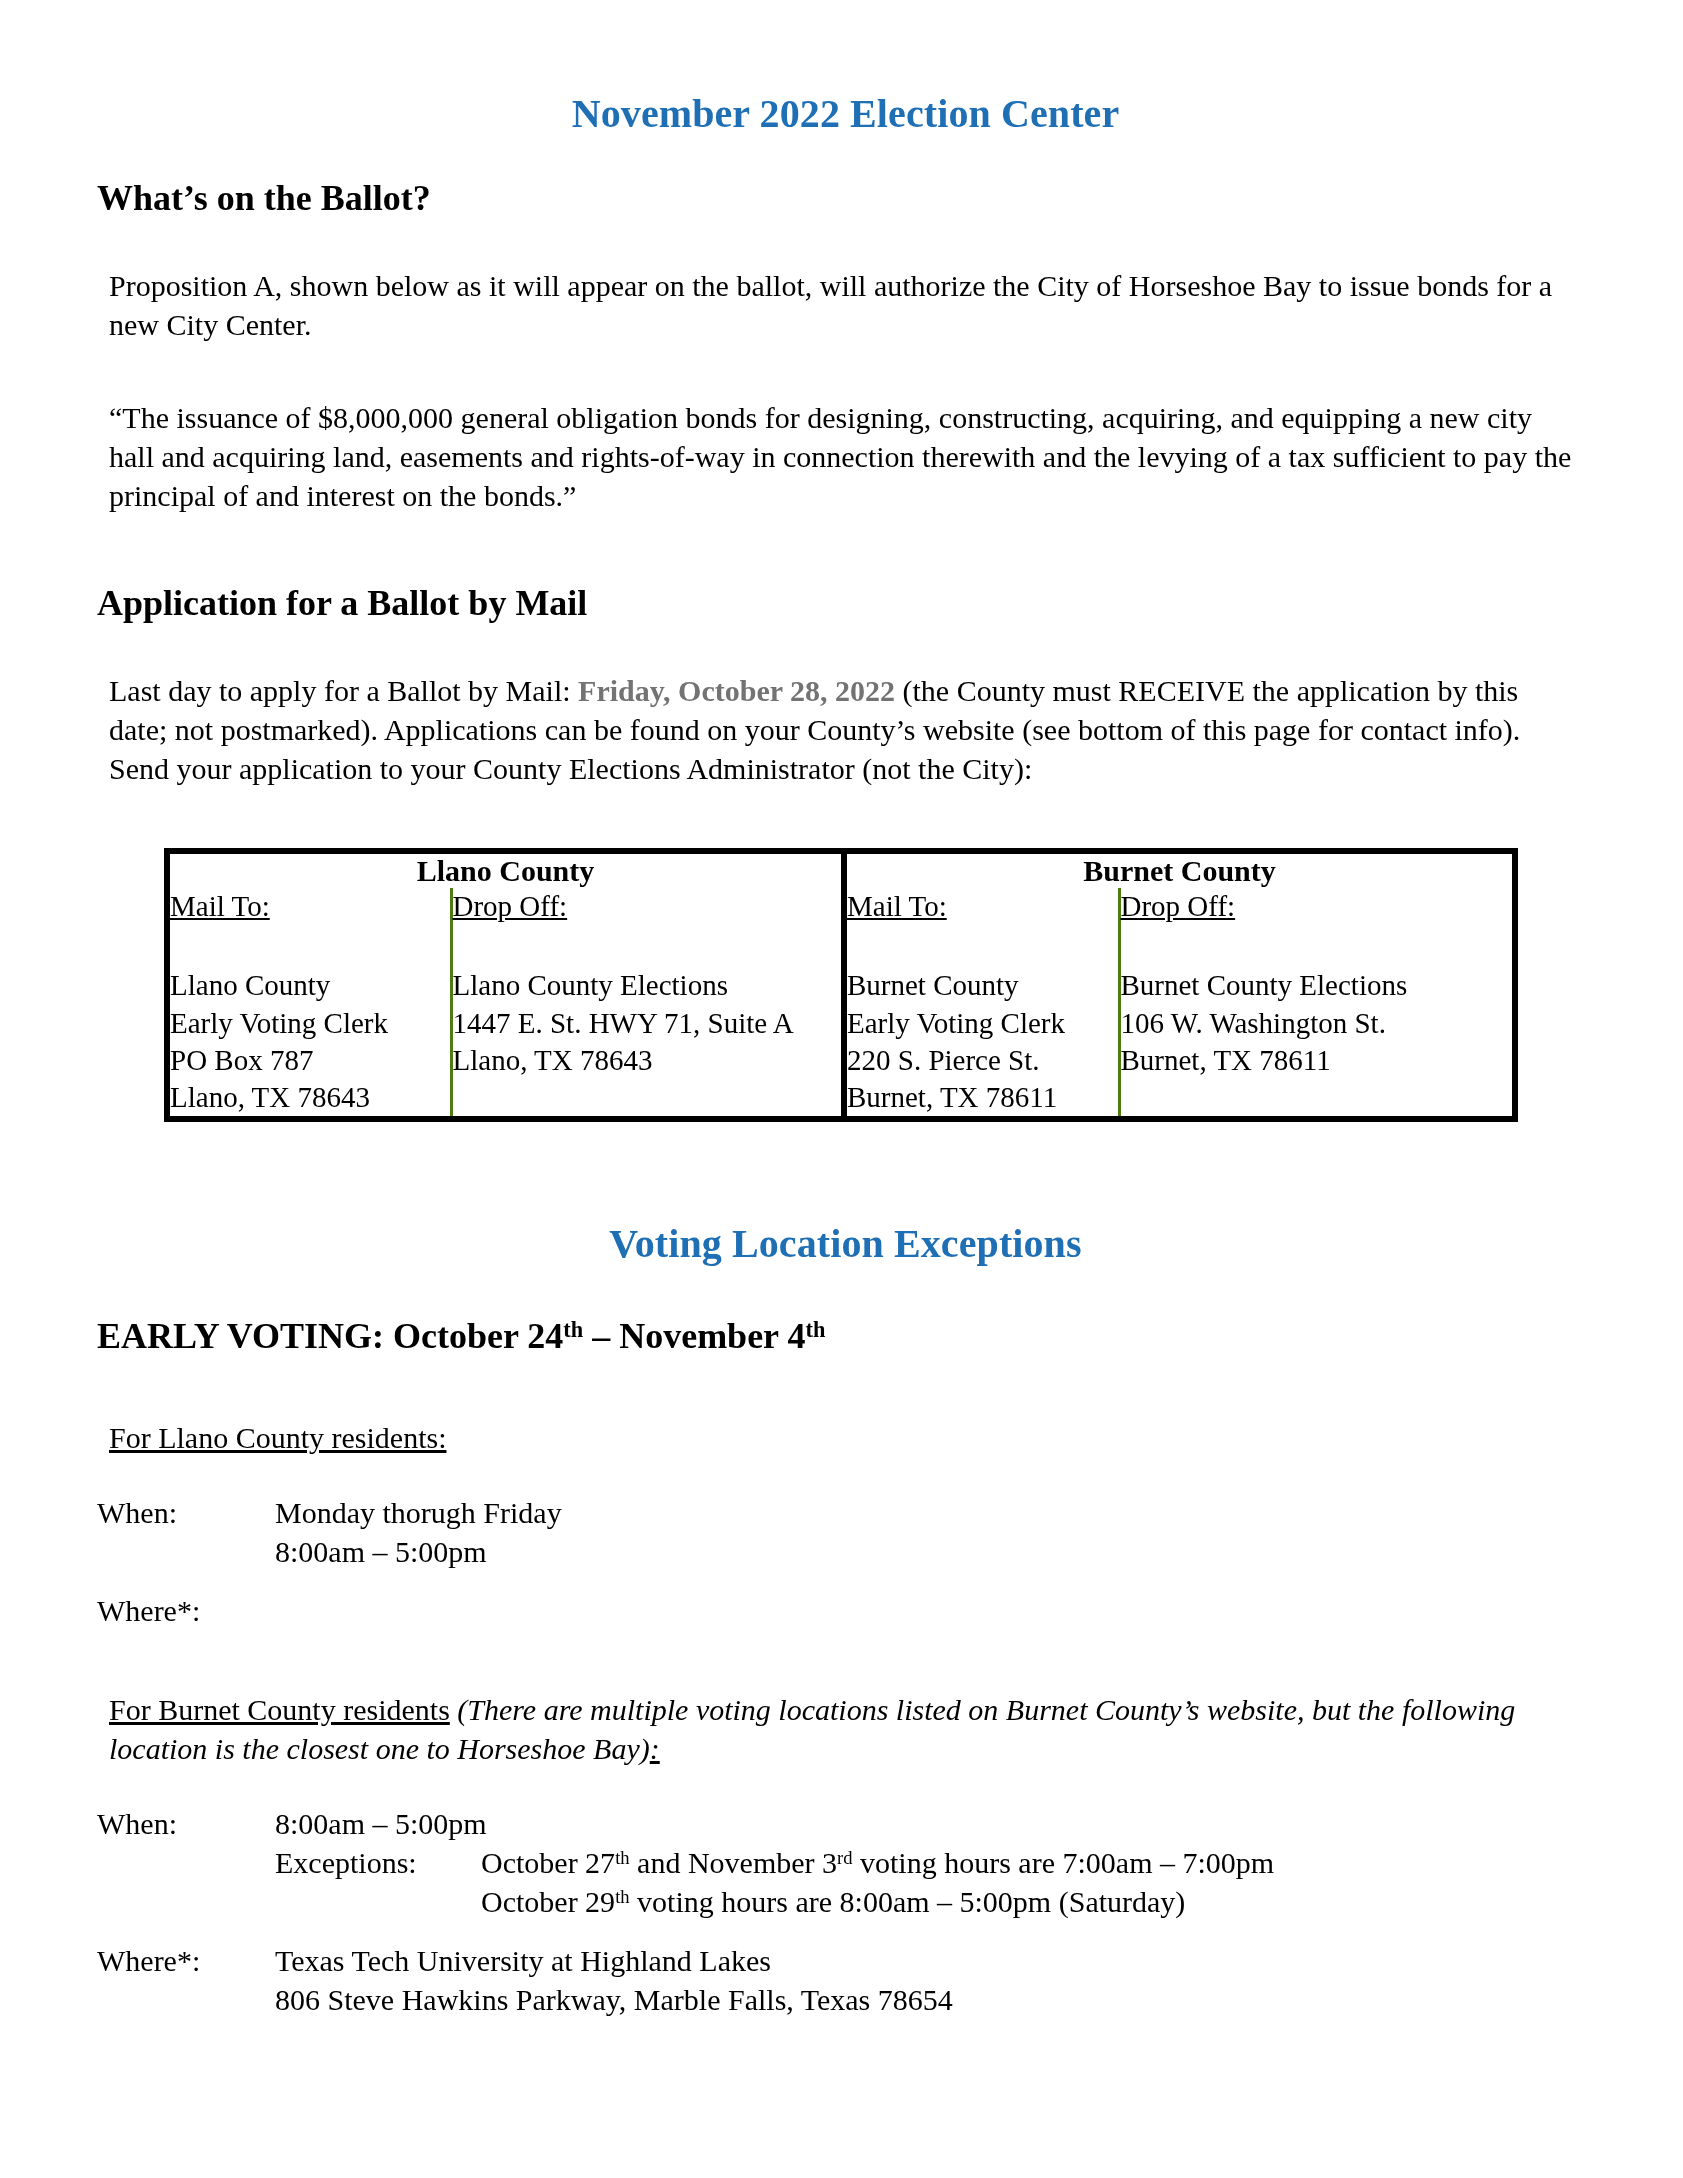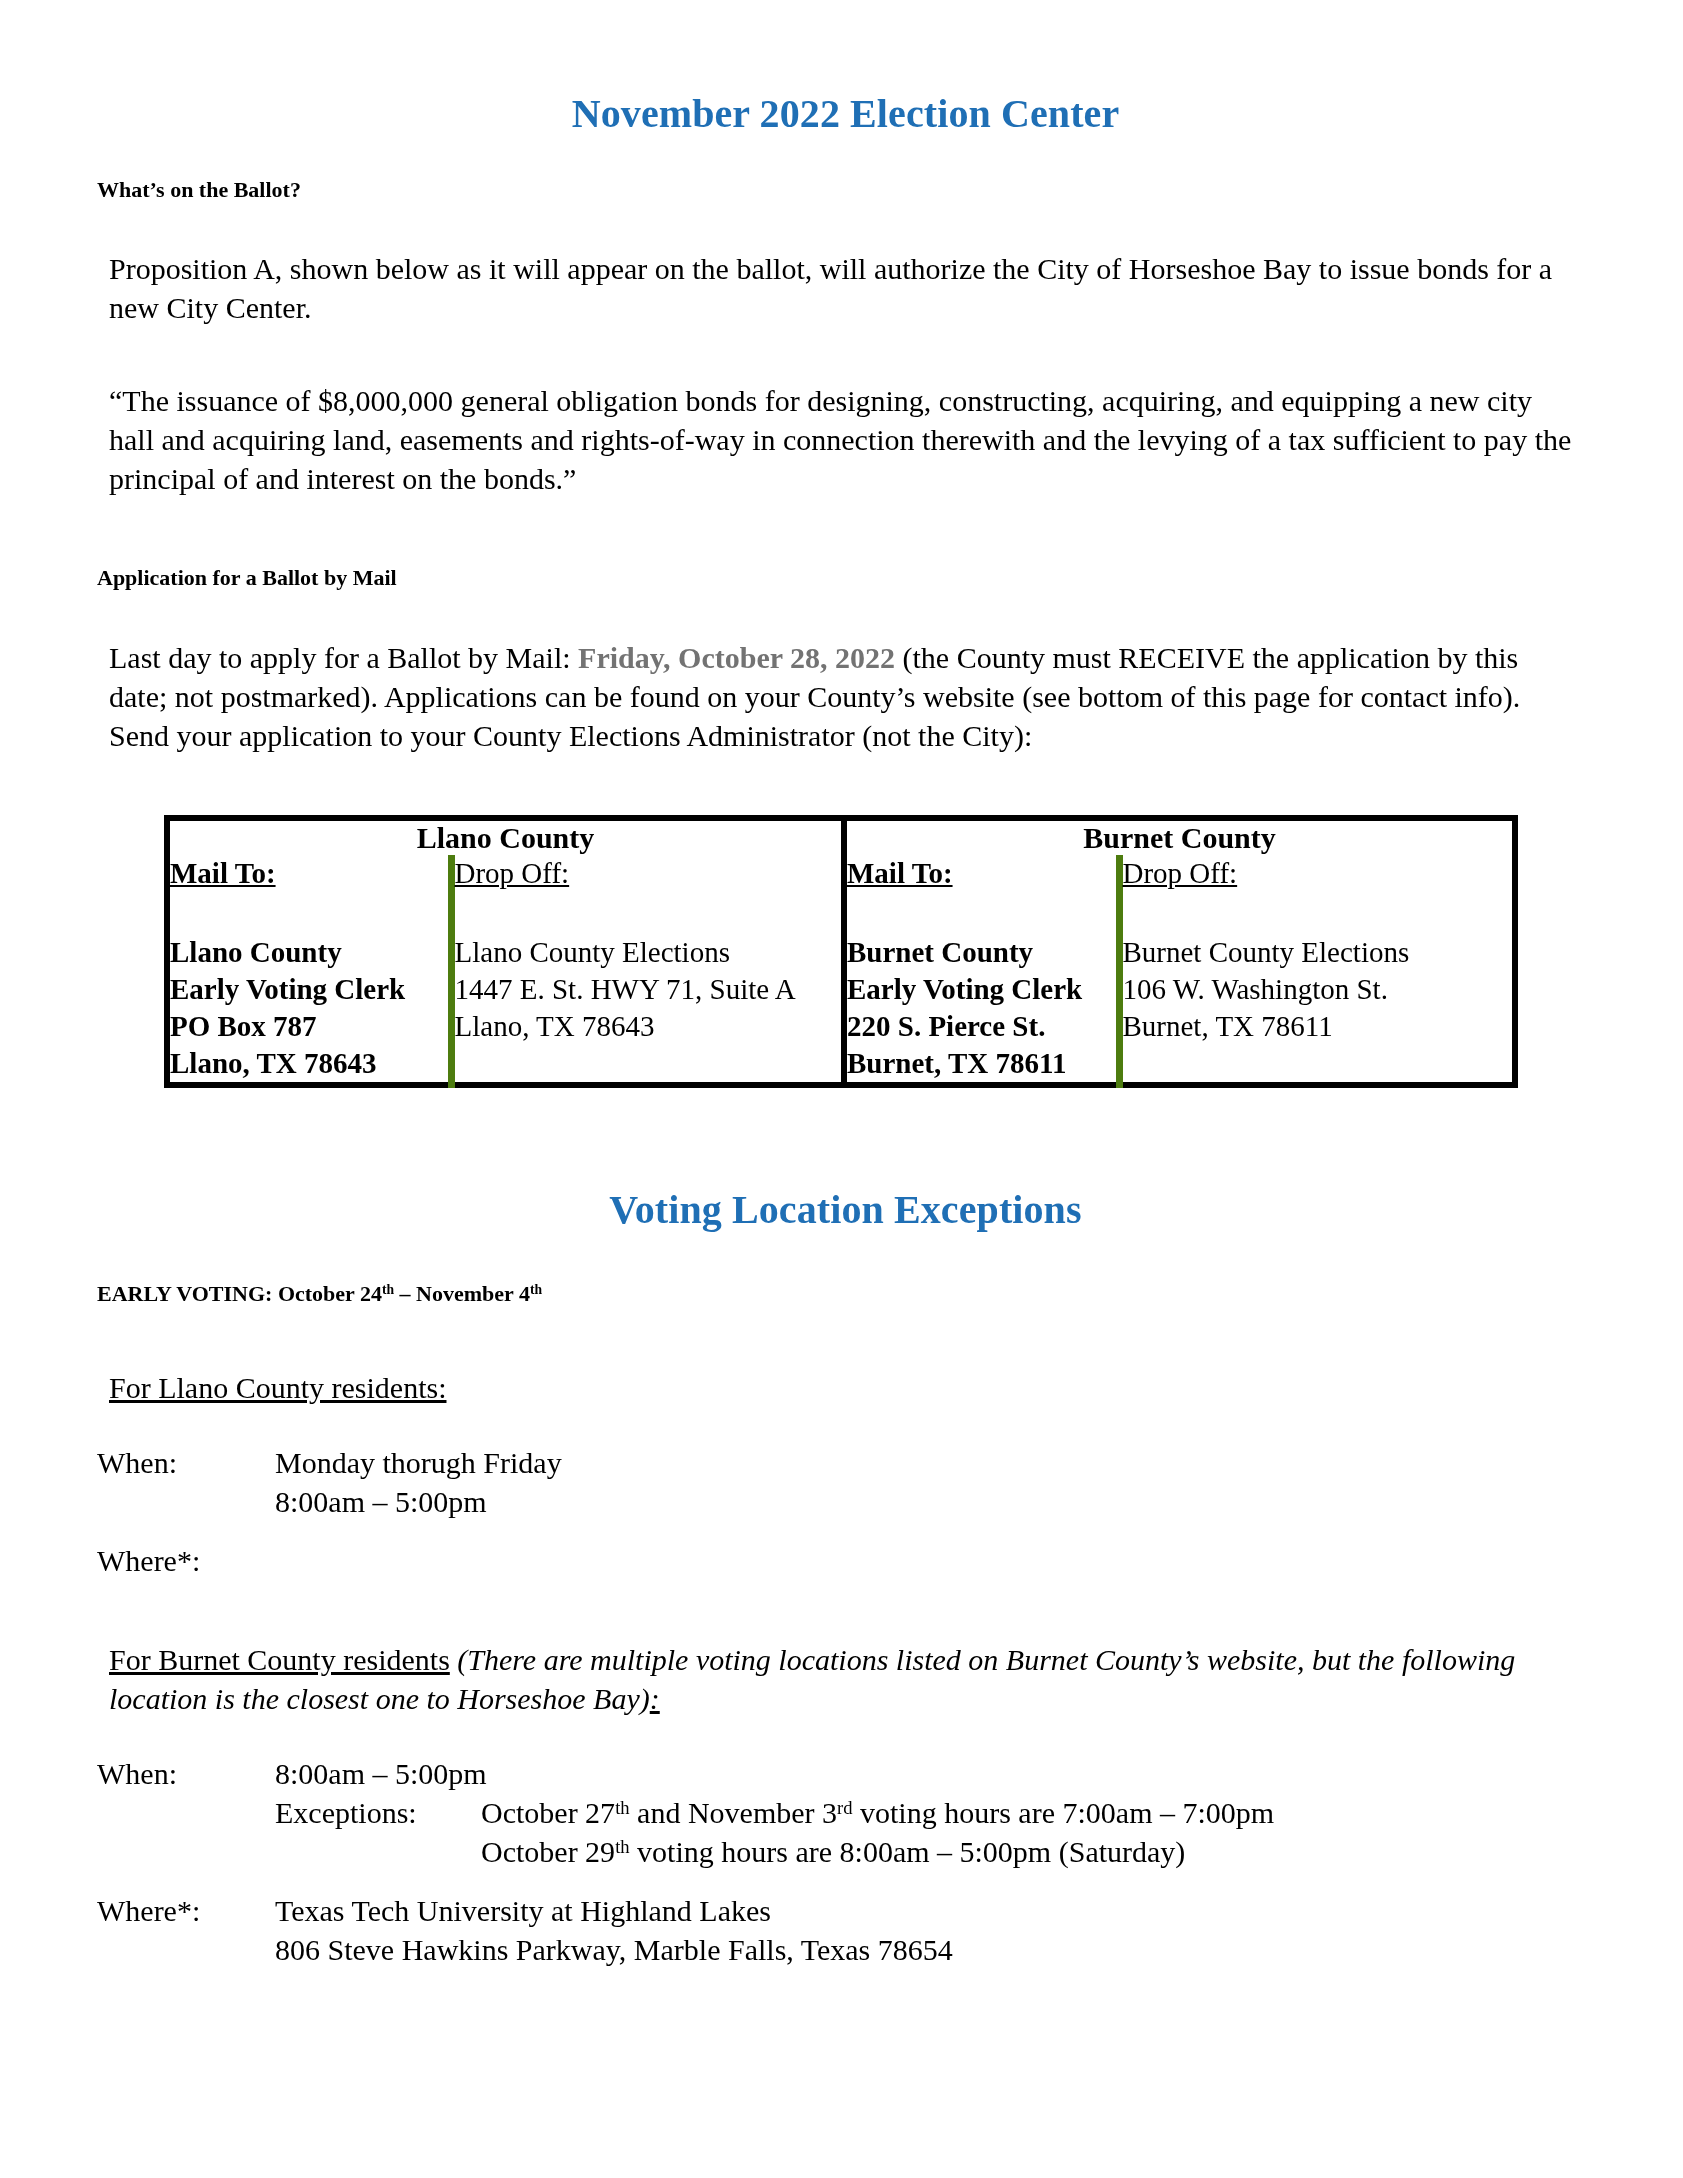--- a/index.html
+++ b/index.html
@@ -25,21 +25,21 @@
     text-align: center;
     color: #1f6fb5;
     font-weight: bold;
     font-size: 40px;
     line-height: 1.15;
     margin: 22px 0 0 0;
     letter-spacing: 0.1px;
   }
   .section-title {
     font-weight: bold;
-    font-size: 22px;
+    font-size: 36px;
     line-height: 1.2;
     margin: 0;
   }
   p.body {
     font-size: 30px;
     line-height: 1.30;
     margin: 12px;
     text-align: left;
   }
   .sp-20 { height: 20px; }
@@ -81,21 +81,21 @@
     font-weight: bold;
     font-size: 30px;
     padding: 9px 6px 11px 6px;
     border-bottom: 6px solid #000000;
   }
   .hdr-cell.left-group  { border-right: 6px solid #000000; }
   .addr-cell {
     padding: 12px 10px 20px 16px;
     line-height: 1.28;
   }
-  .addr-cell.vline-thin  { border-right: 7px solid #4d7c0f; font-weight: bold; }
+  .addr-cell.vline-thin  { border-right: 3px solid #4d7c0f; }
   .addr-cell.vline-thick { border-right: 6px solid #000000; }
   .cell-label {
     text-decoration: underline;
     display: block;
     margin-bottom: 42px;
   }
   .cell-lines div { white-space: nowrap; }
 
   
   .when-row {

